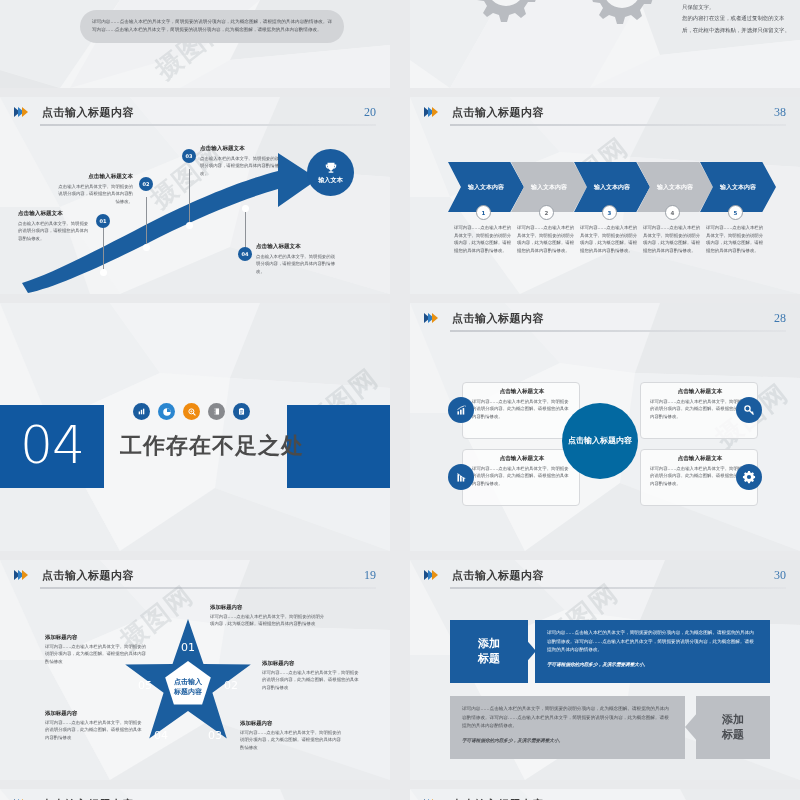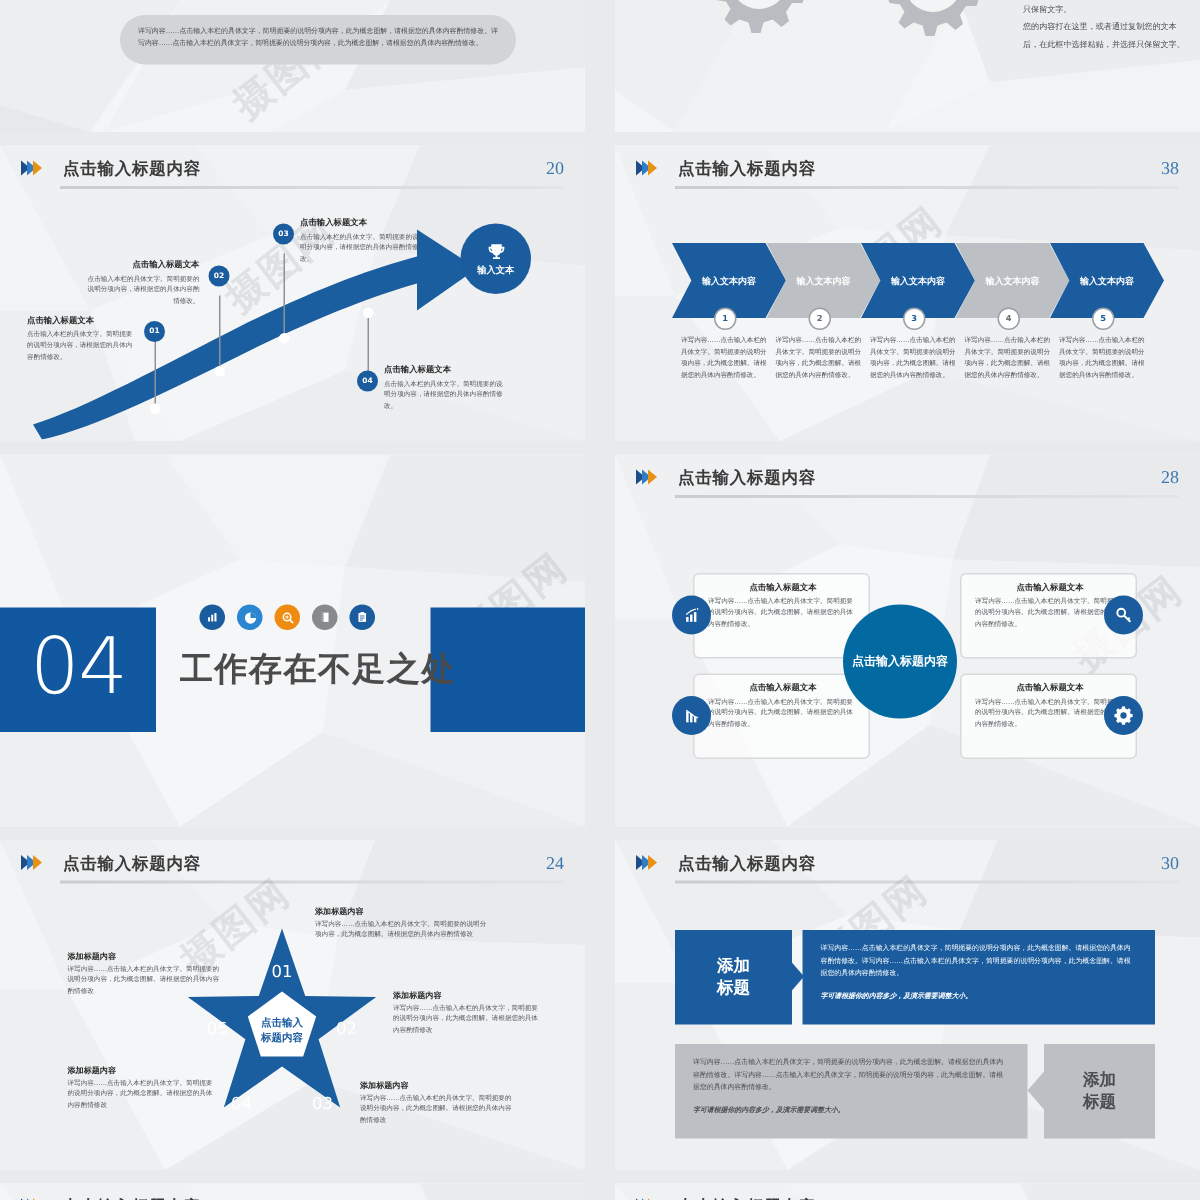--- a/index.html
+++ b/index.html
@@ -455,21 +455,21 @@
         <polygon points="110,220 210,160 390,220" fill="#eaecee"></polygon>
       </svg>
     </div>
     <div class="hdr">
       <div class="chev">
           <i class="c1"></i>
           <i class="c2"></i>
           <i class="c3"></i>
         </div>
       <div class="t">点击输入标题内容</div>
-      <div class="n">24</div>
+      <div class="n">19</div>
       <div class="rule"></div>
     </div>
     <div class="wm" style="left:115px;top:40px;">摄图网</div>
 
     <svg style="position:absolute;left:118px;top:55px;width:140px;height:140px;">
       <g transform="translate(70,70)">
 
         <polygon points="0,-66 15.5,-21 62.8,-20.4 24.4,7.8 38.8,53.4 0,26 -38.8,53.4 -24.4,7.8 -62.8,-20.4 -15.5,-21" fill="#1b5e9f"></polygon>
 
         <polygon points="0,-24 22.8,-7.4 14.1,19.4 -14.1,19.4 -22.8,-7.4" fill="#ffffff"></polygon>

